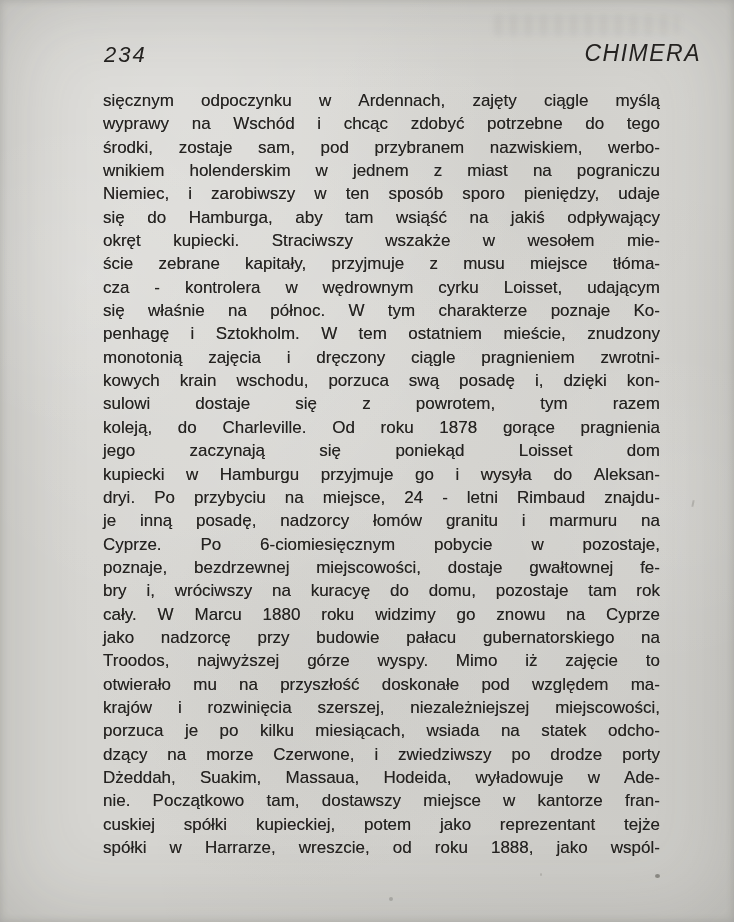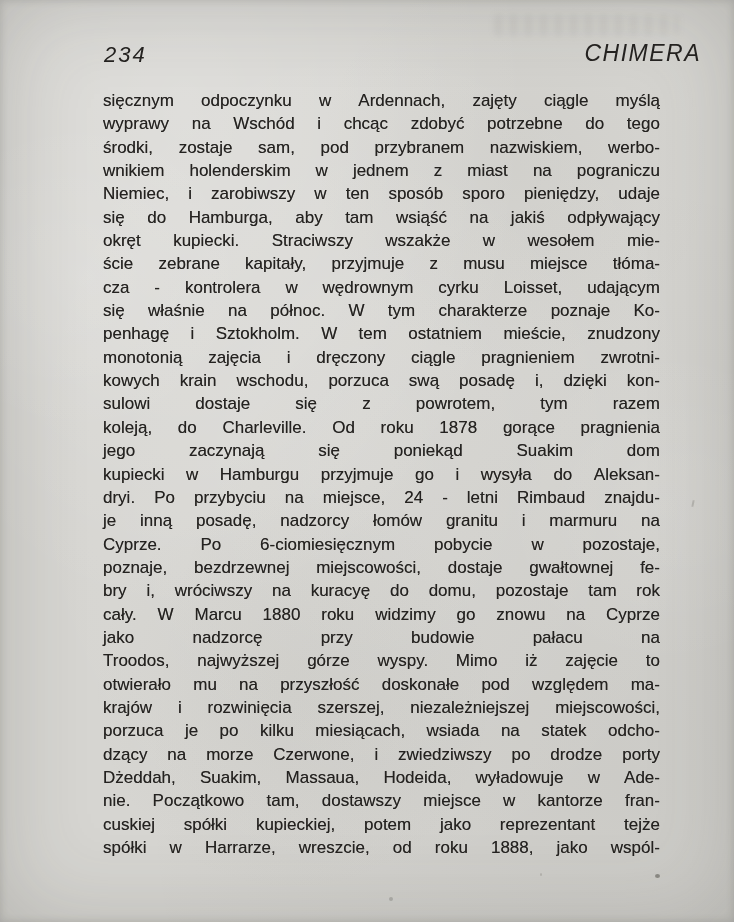--- a/index.html
+++ b/index.html
@@ -257,21 +257,21 @@
         <span>roku</span>
         <span>1878</span>
         <span>gorące</span>
         <span>pragnienia</span>
       </div>
       <div class="text-line">
         <span>jego</span>
         <span>zaczynają</span>
         <span>się</span>
         <span>poniekąd</span>
-        <span>Suakim</span>
+        <span>Loisset</span>
         <span>dom</span>
       </div>
       <div class="text-line">
         <span>kupiecki</span>
         <span>w</span>
         <span>Hamburgu</span>
         <span>przyjmuje</span>
         <span>go</span>
         <span>i</span>
         <span>wysyła</span>
@@ -340,20 +340,21 @@
         <span>znowu</span>
         <span>na</span>
         <span>Cyprze</span>
       </div>
       <div class="text-line">
         <span>jako</span>
         <span>nadzorcę</span>
         <span>przy</span>
         <span>budowie</span>
         <span>pałacu</span>
+        <span>gubernatorskiego</span>
         <span>na</span>
       </div>
       <div class="text-line">
         <span>Troodos,</span>
         <span>najwyższej</span>
         <span>górze</span>
         <span>wyspy.</span>
         <span>Mimo</span>
         <span>iż</span>
         <span>zajęcie</span>

